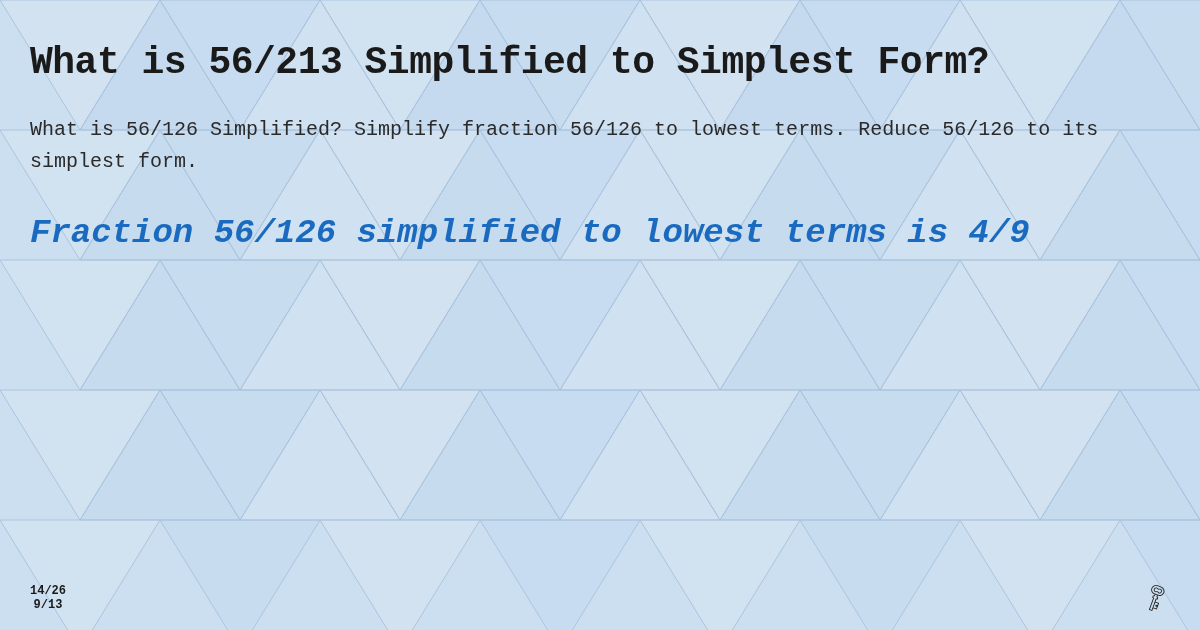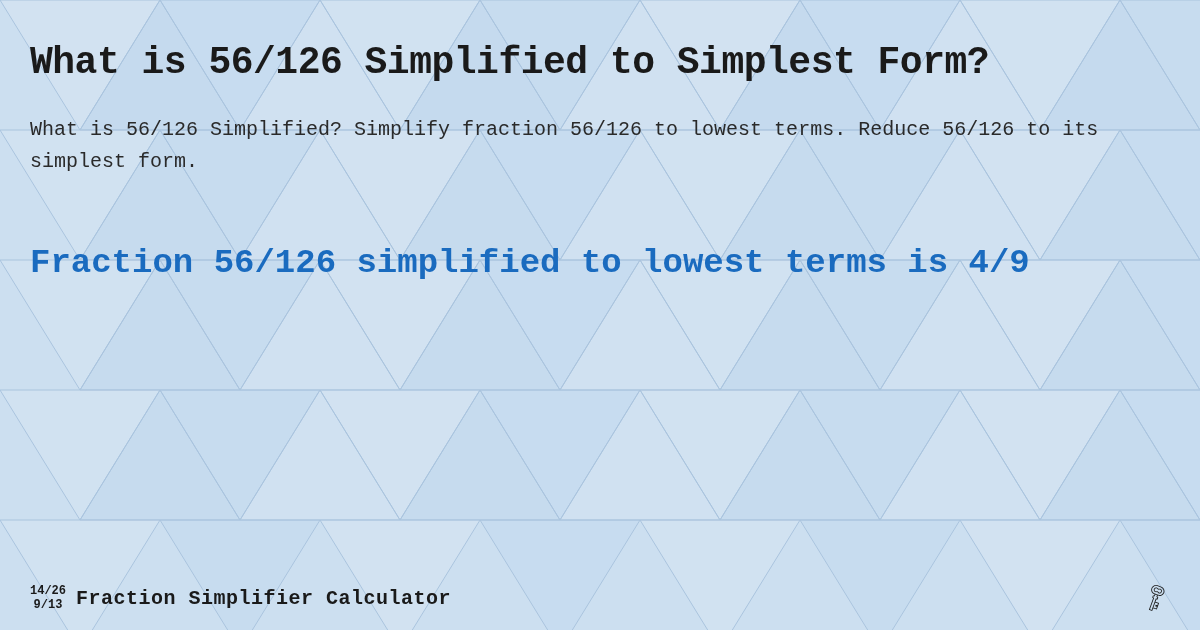--- a/index.html
+++ b/index.html
@@ -43,27 +43,28 @@
       line-height: 1.2;
       margin-bottom: 28px;
       font-family: 'Courier New', Courier, monospace;
       letter-spacing: -0.5px;
     }
 
     .description {
       font-size: 20px;
       color: #2a2a2a;
       line-height: 1.6;
-      margin-bottom: 40px;
+      margin-bottom: 24px;
       font-family: 'Courier New', Courier, monospace;
       font-weight: 400;
     }
 
     .result-section {
-      margin-top: 24px;
+      margin-top: 10px;
+      font-style: italic;
     }
 
     .result-text {
       font-size: 34px;
       font-weight: 900;
       color: #1a6bbf;
       line-height: 1.25;
       font-family: 'Courier New', Courier, monospace;
     }
 
@@ -214,33 +215,32 @@
   <polygon points="160,520 320,520 240,650" fill="rgba(180,210,240,0.18)" stroke="#aac4de" stroke-width="1"></polygon>
   <polygon points="320,520 480,520 400,650" fill="rgba(255,255,255,0.12)" stroke="#aac4de" stroke-width="1"></polygon>
   <polygon points="480,520 640,520 560,650" fill="rgba(180,210,240,0.2)" stroke="#aac4de" stroke-width="1"></polygon>
   <polygon points="640,520 800,520 720,650" fill="rgba(255,255,255,0.10)" stroke="#aac4de" stroke-width="1"></polygon>
   <polygon points="800,520 960,520 880,650" fill="rgba(180,210,240,0.18)" stroke="#aac4de" stroke-width="1"></polygon>
   <polygon points="960,520 1120,520 1040,650" fill="rgba(255,255,255,0.12)" stroke="#aac4de" stroke-width="1"></polygon>
   <polygon points="1120,520 1280,520 1200,650" fill="rgba(180,210,240,0.2)" stroke="#aac4de" stroke-width="1"></polygon>
 </svg>
 
 <div class="content-wrapper">
-  <h1 class="main-title">What is 56/126 Simplified to Simplest Form?</h1>
+  <h1 class="main-title">What is 56/213 Simplified to Simplest Form?</h1>
 
   <p class="description">What is 56/126 Simplified? Simplify fraction 56/126 to lowest terms. Reduce 56/126 to its simplest form.</p>
 
   <div class="result-section">
     <h2 class="result-text">Fraction 56/126 simplified to lowest terms is 4/9</h2>
   </div>
 
   <div class="footer">
     <div class="footer-left">
       <div class="fraction-stack">
         <span>14/26</span>
         <span>9/13</span>
       </div>
-      <span class="footer-brand">Fraction Simplifier Calculator</span>
     </div>
     <div class="footer-right">
       <span class="key-icon">🗝</span>
     </div>
   </div>
 </div>
 
 </body></html>

